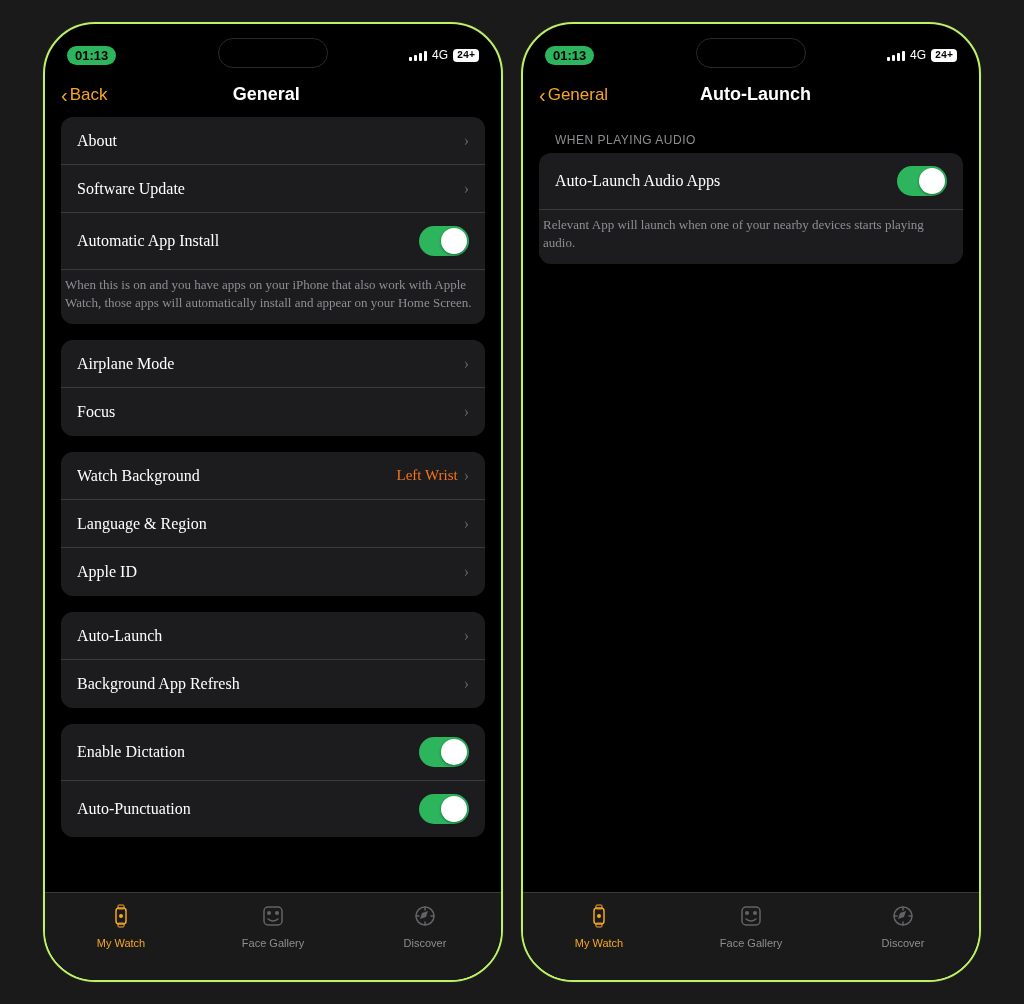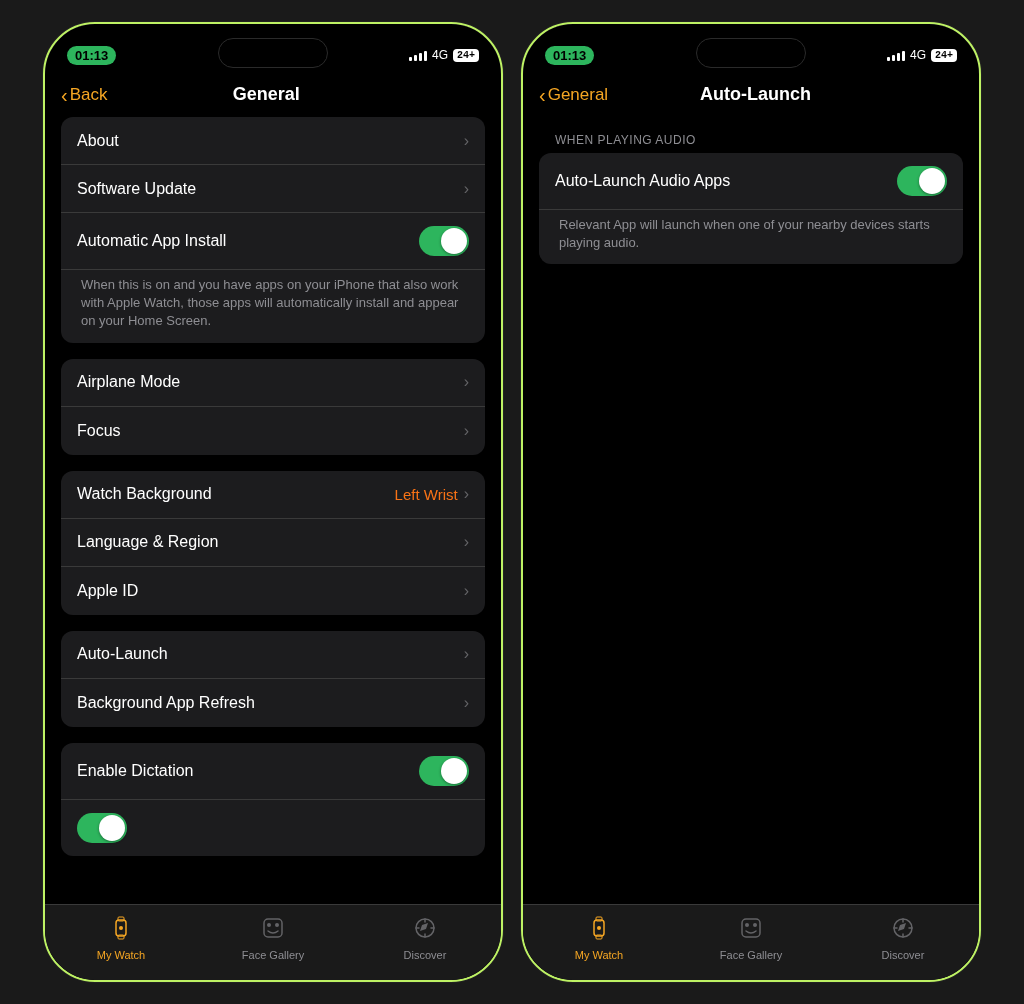--- a/index.html
+++ b/index.html
@@ -138,20 +138,21 @@
       overflow-y: auto;
       height: calc(100% - 52px - 60px - 80px);
     }
 
     
     .settings-group {
       background: #1c1c1e;
       border-radius: 12px;
       margin-bottom: 16px;
       overflow: hidden;
+      font-family: Liberation Serif, serif;
     }
 
     .settings-row {
       display: flex;
       align-items: center;
       padding: 13px 16px;
       min-height: 48px;
       border-bottom: 0.5px solid #3a3a3a;
       cursor: pointer;
     }
@@ -201,31 +202,31 @@
     }
 
     .toggle.on .toggle-knob {
       right: 2px;
     }
 
     
     .desc-text {
       color: #8e8e93;
       font-size: 13px;
-      padding: 6px 20px 12px;
+      padding: 6px 4px 12px;
       line-height: 1.4;
     }
 
     
     .tab-bar {
       position: absolute;
       bottom: 0;
       left: 0;
       right: 0;
-      height: 76px;
+      height: 88px;
       background: #1a1a1a;
       border-top: 0.5px solid #3a3a3a;
       display: flex;
       justify-content: space-around;
       align-items: flex-start;
       padding-top: 10px;
       padding-bottom: 20px;
     }
 
     .tab-item {
@@ -376,20 +377,21 @@
         </div>
 
         <div class="settings-group">
           <div class="settings-row">
             <span class="row-label">Enable Dictation</span>
             <div class="toggle on">
               <div class="toggle-knob"></div>
             </div>
           </div>
           <div class="settings-row">
+            <span class="row-label">Auto-Punctuation</span>
             <div class="toggle on">
               <div class="toggle-knob"></div>
             </div>
           </div>
         </div>
 
       </div>
 
       <div class="tab-bar">
         <div class="tab-item">

